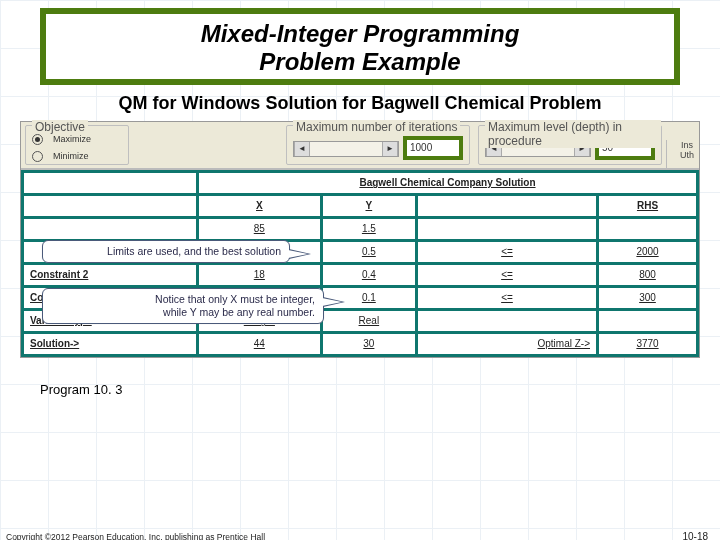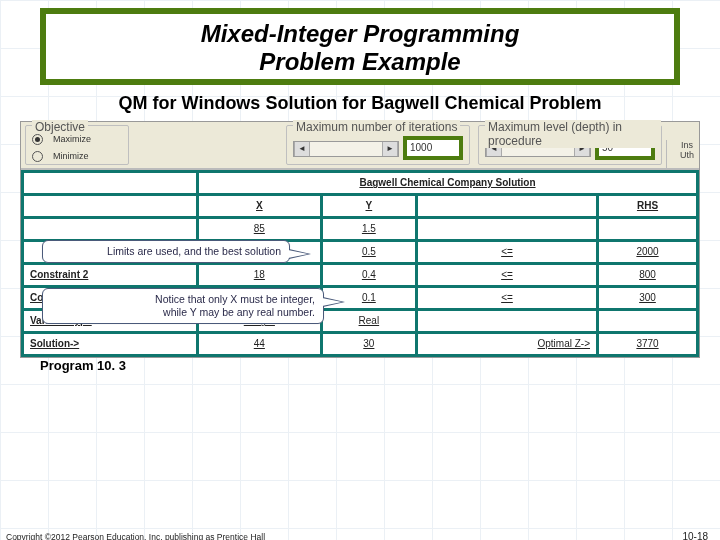--- a/index.html
+++ b/index.html
@@ -171,23 +171,23 @@
     position:absolute;
     right:-19px;
     top:9px;
     width:0;height:0;
     border-top:4px solid transparent;
     border-bottom:4px solid transparent;
     border-left:20px solid #fff;
     z-index:1;
   }
   .prog-label {
-    margin: 0 0 0 40px;
+    margin: 24px 0 0 40px;
     font-size: 13px;
-    font-weight: bold;
+    font-weight: normal;
   }
   .copyright {
     position: absolute;
     left: 6px;
     bottom: 6px;
     font-size: 8.5px;
     color: #222;
   }
   .pagenum {
     position: absolute;

